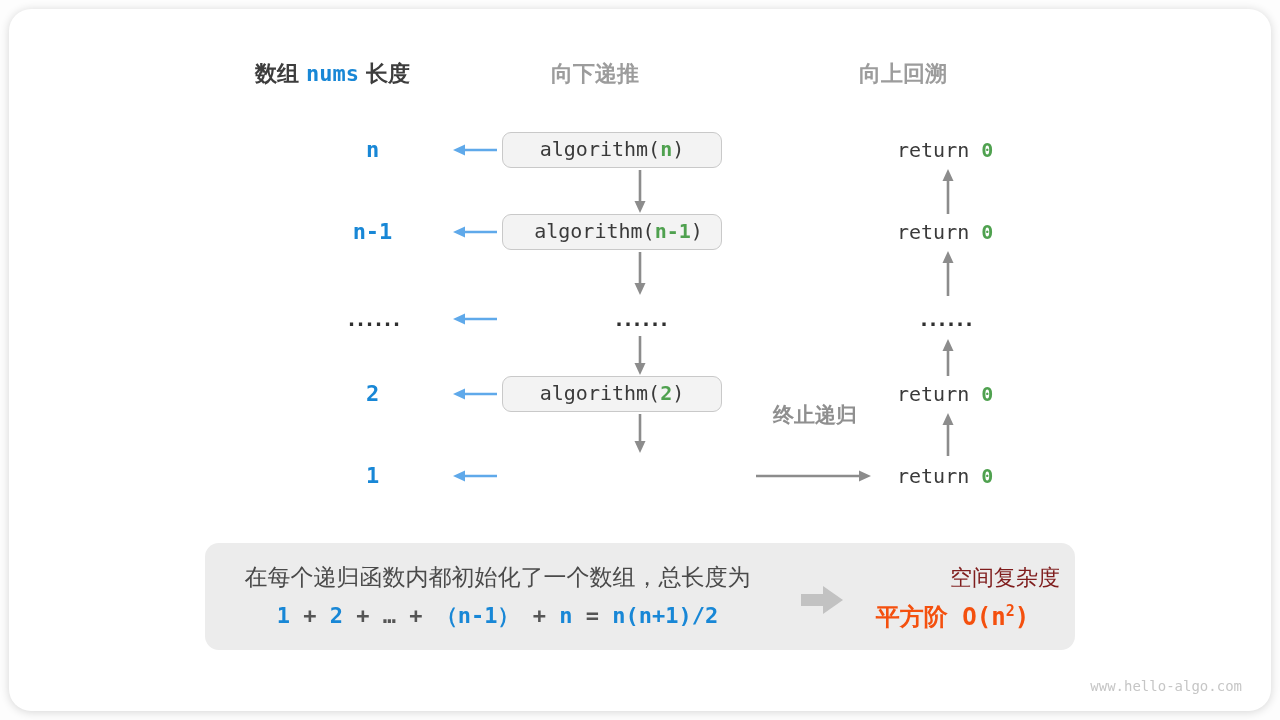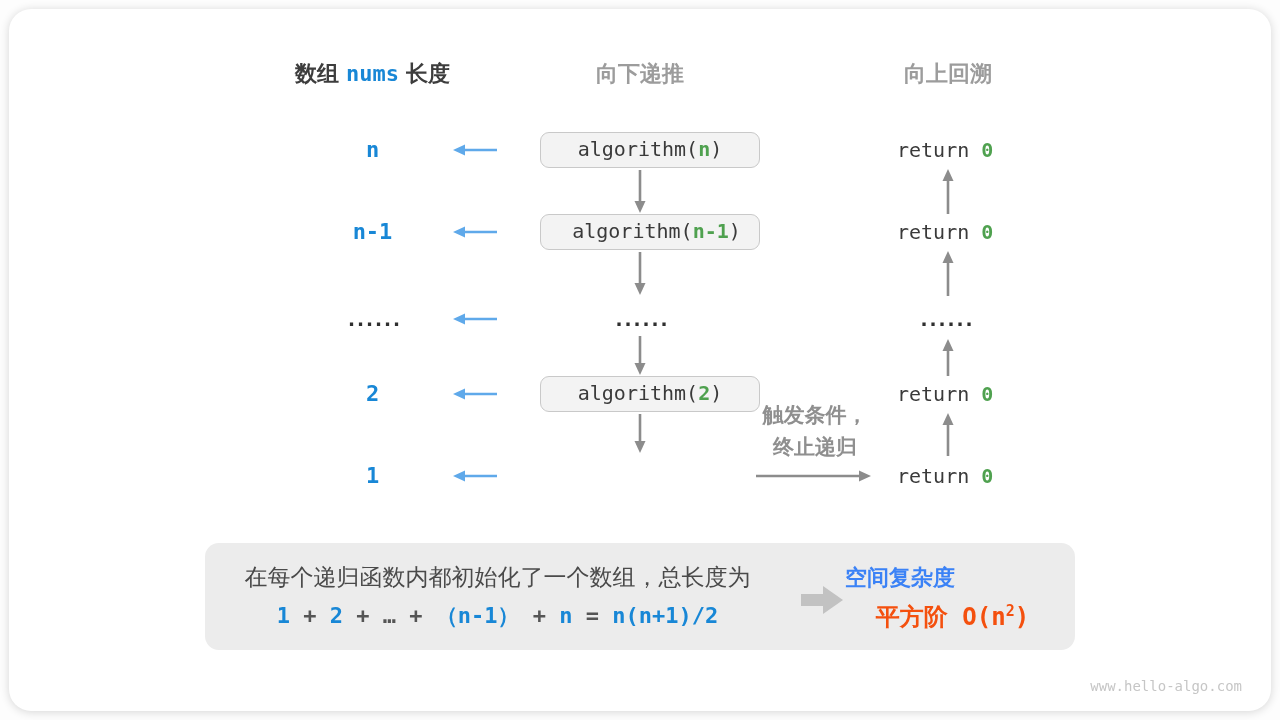--- a/index.html
+++ b/index.html
@@ -1,44 +1,44 @@
 <!DOCTYPE html>
 <html><head>
 <meta charset="utf-8">
 <style>
   html,body{margin:0;padding:0;background:#fdfdfd;}
   .stage{position:relative;width:1280px;height:720px;font-family:"Liberation Sans","DejaVu Sans",sans-serif;overflow:hidden;}
   .card{position:absolute;left:9px;top:9px;width:1262px;height:702px;background:#ffffff;border-radius:22px;box-shadow:0 1px 10px rgba(0,0,0,0.16);}
   .mono{font-family:"DejaVu Sans Mono","Liberation Mono",monospace;}
   .abs{position:absolute;}
   
-  .hdr{position:absolute;top:60px;height:28px;line-height:28px;font-size:22px;font-weight:bold;text-align:center;white-space:nowrap;}
+  .hdr{position:absolute;top:60px;height:28px;line-height:28px;font-size:22px;font-weight:bold;white-space:nowrap;}
   .hdr-dark{color:#3d3d3d;}
   .hdr-gray{color:#9c9c9c;}
   .hdr .code{color:#1887d6;margin:0 7px;font-size:22px;}
   
   .rowlabel{position:absolute;left:280px;width:185px;height:30px;line-height:30px;text-align:center;font-size:22px;font-weight:bold;color:#1887d6;white-space:nowrap;}
   .dots{color:#2f2f2f;font-weight:bold;font-size:20px;letter-spacing:-3px;}
   
-  .callbox{position:absolute;left:540px;width:220px;height:36px;box-sizing:border-box;background:#f3f3f3;border:1.5px solid #c9c9c9;border-radius:9px;text-align:center;line-height:33px;font-size:20px;color:#3a3a3a;white-space:nowrap;}
+  .callbox{position:absolute;left:502px;width:220px;height:36px;box-sizing:border-box;background:#f3f3f3;border:1.5px solid #c9c9c9;border-radius:9px;text-align:center;line-height:33px;font-size:20px;color:#3a3a3a;white-space:nowrap;}
   .callbox .arg{color:#4fa14f;font-weight:bold;}
   
   .ret{position:absolute;left:897px;height:28px;line-height:28px;font-size:20px;color:#3a3a3a;white-space:nowrap;}
   .ret .val{color:#4fa14f;font-weight:bold;margin-left:12px;}
   .middots{position:absolute;left:530px;width:220px;height:30px;line-height:30px;text-align:center;}
   .retdots{position:absolute;left:897px;width:96px;height:30px;line-height:30px;text-align:center;}
   
   .annotation{position:absolute;left:750px;top:399px;width:130px;text-align:center;font-size:21px;font-weight:bold;color:#8f8f8f;line-height:32px;white-space:nowrap;}
   
   .summary-box{position:absolute;left:205px;top:543px;width:870px;height:107px;background:#ececec;border-radius:14px;}
   .summary-desc{position:absolute;left:215px;top:562px;width:565px;text-align:center;font-size:23px;color:#4a4a4a;white-space:nowrap;}
   .summary-formula{position:absolute;left:215px;top:601px;width:565px;text-align:center;font-size:22px;font-weight:bold;white-space:nowrap;}
   .summary-formula .b{color:#1887d6;}
   .summary-formula .op{color:#555555;}
-  .result-title{position:absolute;left:845px;top:563px;width:215px;text-align:left;font-size:22px;font-weight:bold;color:#3b82f6;white-space:nowrap;}
+  .result-title{position:absolute;left:845px;top:563px;width:215px;text-align:right;font-size:22px;font-weight:normal;color:#7f1d1d;white-space:nowrap;}
   .result-value{position:absolute;left:845px;top:601px;width:215px;text-align:center;font-size:24px;font-weight:bold;color:#f4500e;white-space:nowrap;}
   .result-value sup{font-size:15px;}
   .watermark{position:absolute;right:38px;top:678px;font-size:14px;color:#c6c6c6;white-space:nowrap;}
   svg{display:block;}
 </style>
 </head>
 <body>
 
 <div class="stage">
   <div class="card"></div>
@@ -115,21 +115,20 @@
   <svg class="abs" style="left:941px;top:338px;" width="14" height="38">
       <line x1="7" y1="38" x2="7" y2="11" stroke="#8c8c8c" stroke-width="2.6"></line>
       <polygon points="7,1 1.5,13 12.5,13" fill="#8c8c8c"></polygon>
     </svg>
   <svg class="abs" style="left:941px;top:412px;" width="14" height="44">
       <line x1="7" y1="44" x2="7" y2="11" stroke="#8c8c8c" stroke-width="2.6"></line>
       <polygon points="7,1 1.5,13 12.5,13" fill="#8c8c8c"></polygon>
     </svg>
 
   <div class="annotation">
-    <div>触发条件，</div>
     <div>终止递归</div>
   </div>
   <svg class="abs" style="left:756px;top:469px;" width="116" height="14">
       <line x1="0" y1="7" x2="104" y2="7" stroke="#8c8c8c" stroke-width="2.6"></line>
       <polygon points="115,7 103,1.5 103,12.5" fill="#8c8c8c"></polygon>
     </svg>
 
   <div class="summary-box"></div>
   <div class="summary-desc">在每个递归函数内都初始化了一个数组，总长度为</div>
   <div class="summary-formula mono"><span class="b">1</span><span class="op"> + </span><span class="b">2</span><span class="op"> + </span><span class="op">…</span><span class="op"> + </span><span class="b">（n-1）</span><span class="op"> + </span><span class="b">n</span><span class="op"> = </span><span class="b">n(n+1)/2</span></div>

